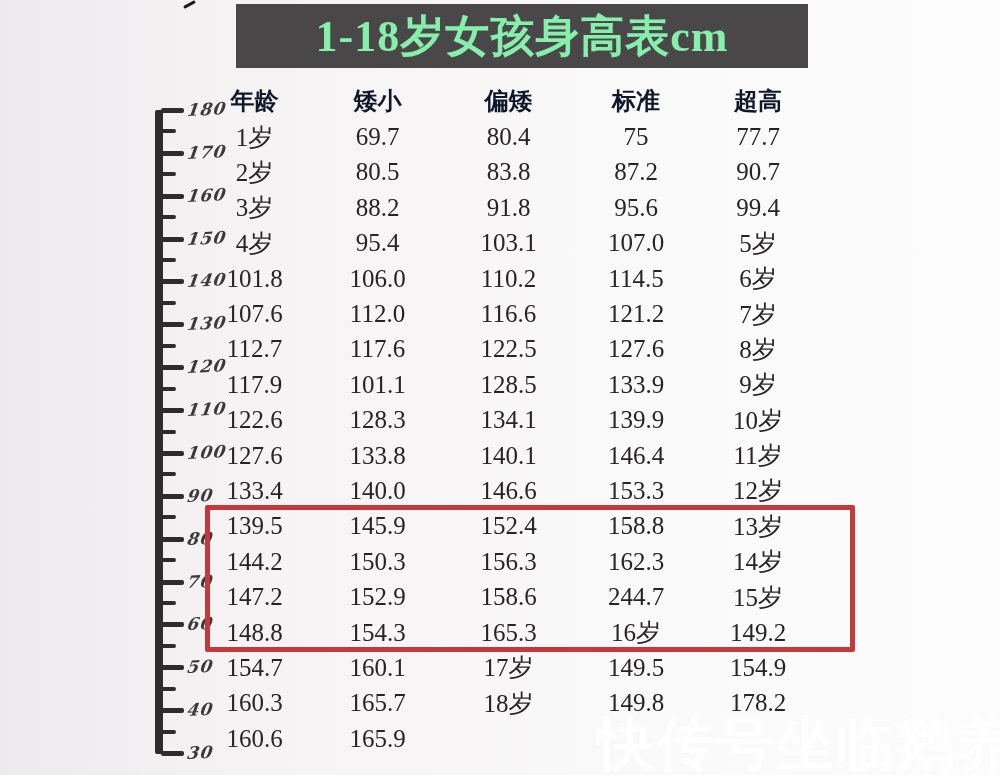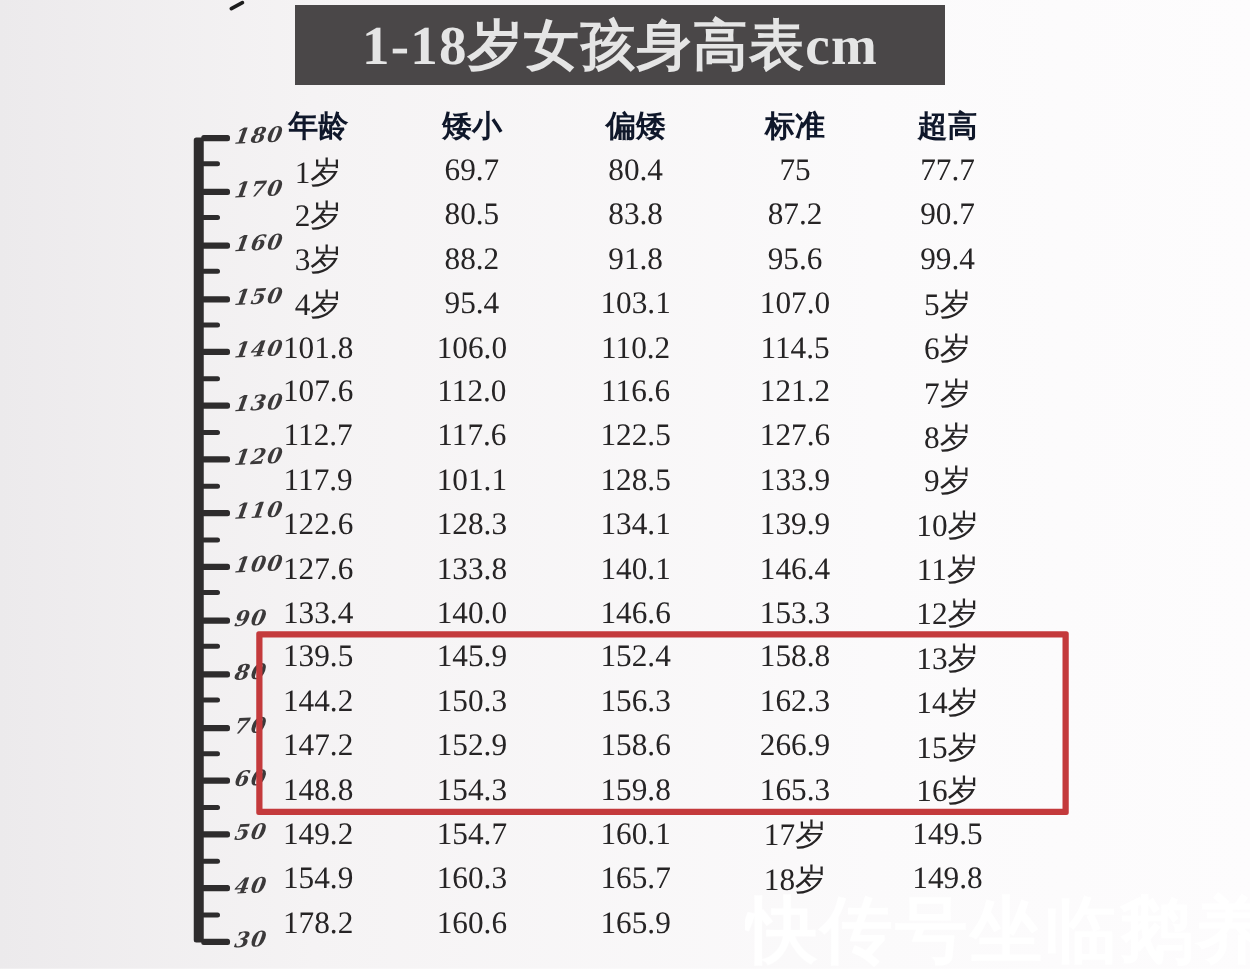--- a/index.html
+++ b/index.html
@@ -12,22 +12,22 @@
 
   
   .stray-mark {
     position: absolute; left: 183px; top: 3px;
     width: 13px; height: 3px; background: #1c1c1c;
     border-radius: 2px; transform: rotate(-28deg);
   }
 
   
   .title-banner {
-    position: absolute; left: 236px; top: 4px; width: 520px; height: 64px;
-    background: #4a4748; color: #e5e5e5;
+    position: absolute; left: 236px; top: 4px; width: 572px; height: 64px;
+    background: #4a4748; color: #86efac;
     display: flex; align-items: center; justify-content: center;
     font-family: "Liberation Serif", serif;
     font-size: 44px; font-weight: 700; letter-spacing: 1px;
   }
 
   
   .ruler { position: absolute; left: 155px; top: 110px; width: 80px; height: 650px; }
   .ruler-line {
     position: absolute; left: 0; top: 0; width: 8px; height: 644px;
     background: #2e2c2d; border-radius: 2px;
@@ -207,25 +207,24 @@
     <div class="cell">158.8</div>
     <div class="cell">13岁</div>
     <div class="cell">144.2</div>
     <div class="cell">150.3</div>
     <div class="cell">156.3</div>
     <div class="cell">162.3</div>
     <div class="cell">14岁</div>
     <div class="cell">147.2</div>
     <div class="cell">152.9</div>
     <div class="cell">158.6</div>
-    <div class="cell">266.9</div>
+    <div class="cell">244.7</div>
     <div class="cell">15岁</div>
     <div class="cell">148.8</div>
     <div class="cell">154.3</div>
-    <div class="cell">159.8</div>
     <div class="cell">165.3</div>
     <div class="cell">16岁</div>
     <div class="cell">149.2</div>
     <div class="cell">154.7</div>
     <div class="cell">160.1</div>
     <div class="cell">17岁</div>
     <div class="cell">149.5</div>
     <div class="cell">154.9</div>
     <div class="cell">160.3</div>
     <div class="cell">165.7</div>

